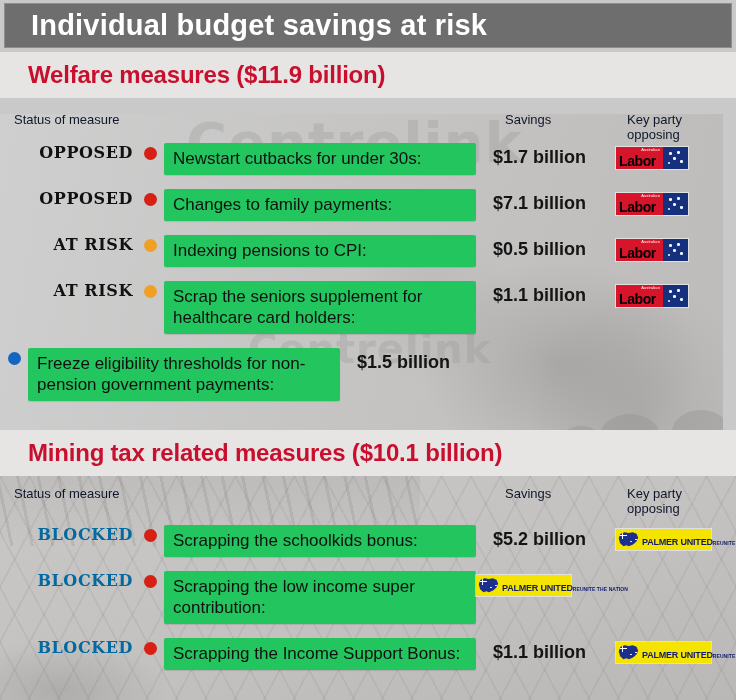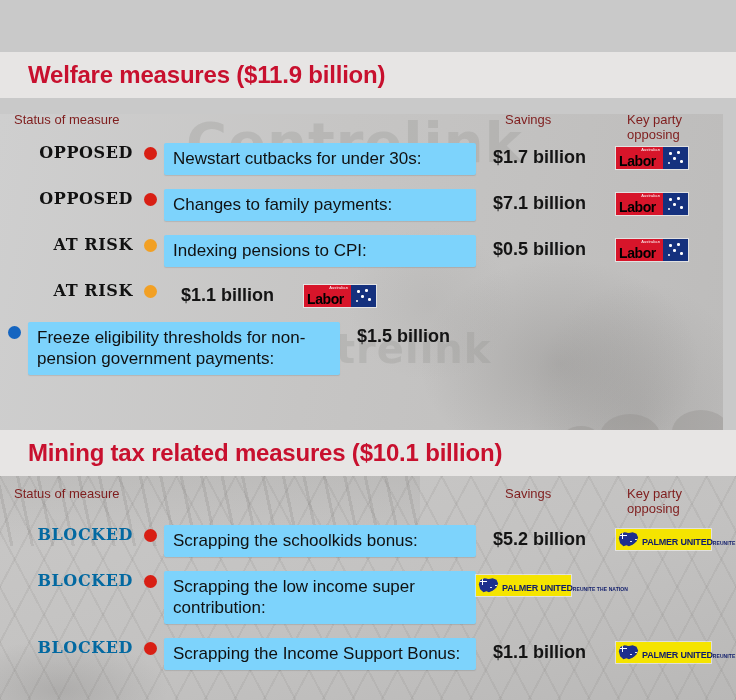--- a/index.html
+++ b/index.html
@@ -100,21 +100,21 @@
     padding-left: 28px;
     letter-spacing: -0.2px;
   }
   .band-welfare { top: 52px; }
   .band-mining  { top: 430px; }
 
   
   .colheads {
     position: absolute;
     left: 0; width: 720px; height: 36px;
-    color: #7f1d1d;
+    color: #0f172a;
     font-size: 13px;
   }
   .colheads .ch-status  { position: absolute; left: 14px;  top: 4px; }
   .colheads .ch-savings { position: absolute; left: 505px; top: 4px; }
   .colheads .ch-party   { position: absolute; left: 627px; top: 4px; line-height: 15px; }
 
   
   .rows { position: absolute; left: 0; width: 736px; }
   .row {
     position: relative;
@@ -140,21 +140,21 @@
   .dot-cell { width: 28px; flex: 0 0 28px; display: flex; justify-content: center; }
   .dot {
     width: 13px; height: 13px;
     border-radius: 50%;
     display: block;
   }
 
   .measure {
     flex: 0 0 312px;
     width: 312px;
-    background: #7dd3fc;
+    background: #22c55e;
     border-radius: 2px;
     padding: 5px 9px 6px 9px;
     color: #111111;
     font-size: 17px;
     line-height: 21px;
     box-shadow: 0 1px 1px rgba(0,0,0,0.10);
   }
 
   .savings {
     flex: 0 0 140px;
@@ -278,20 +278,23 @@
   <div class="bg-welfare">
     <span class="watermark wm-top">Centrelink</span>
     <span class="watermark wm-bottom">Centrelink</span>
     <span class="blob" style="left:600px;top:300px;width:60px;height:44px;"></span>
     <span class="blob" style="left:672px;top:296px;width:58px;height:44px;"></span>
     <span class="blob" style="left:560px;top:312px;width:42px;height:34px;"></span>
   </div>
 
   <div class="bg-mining"></div>
 
+  <div class="titlebar">
+    <h1>Individual budget savings at risk</h1>
+  </div>
 
   <div class="section-band band-welfare">
     <h2>Welfare measures ($11.9 billion)</h2>
   </div>
 
   <div class="colheads" style="top:108px;">
     <span class="ch-status">Status of measure</span>
     <span class="ch-savings">Savings</span>
     <span class="ch-party">
       <span>Key party</span><br>
@@ -361,20 +364,21 @@
               <i></i>
               <i></i>
             </span>
           </span></div>
       </div>
       <div class="row" style="margin-bottom: 14px;">
         <div class="status"><span>AT RISK</span></div>
         <div class="dot-cell">
           <span class="dot" style="background: rgb(242, 160, 36); margin-top: 4px;"></span>
         </div>
+        <div class="measure">Scrap the seniors supplement for healthcare card holders:</div>
         <div class="savings">$1.1 billion</div>
         <div class="party"><span class="logo-labor">
             <span class="lab-red">
               <span class="lab-small">Australian</span>
               <span class="lab-word">Labor</span>
             </span>
             <span class="lab-blue">
               <i></i>
               <i></i>
               <i></i>

